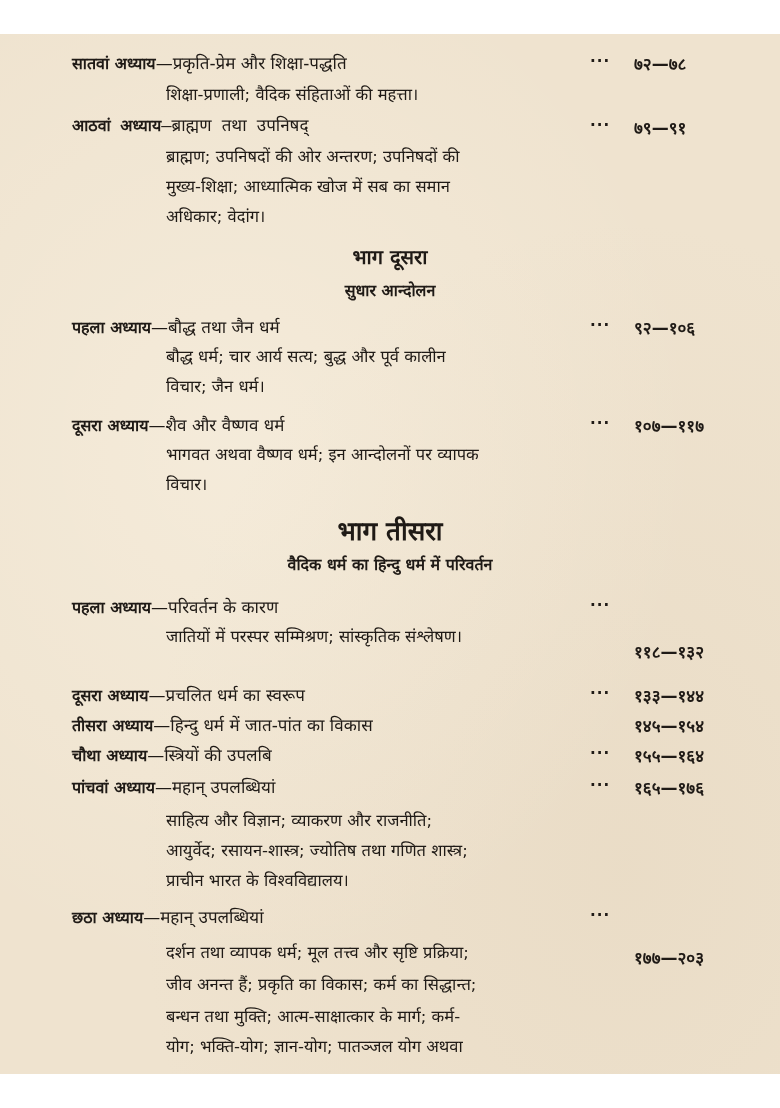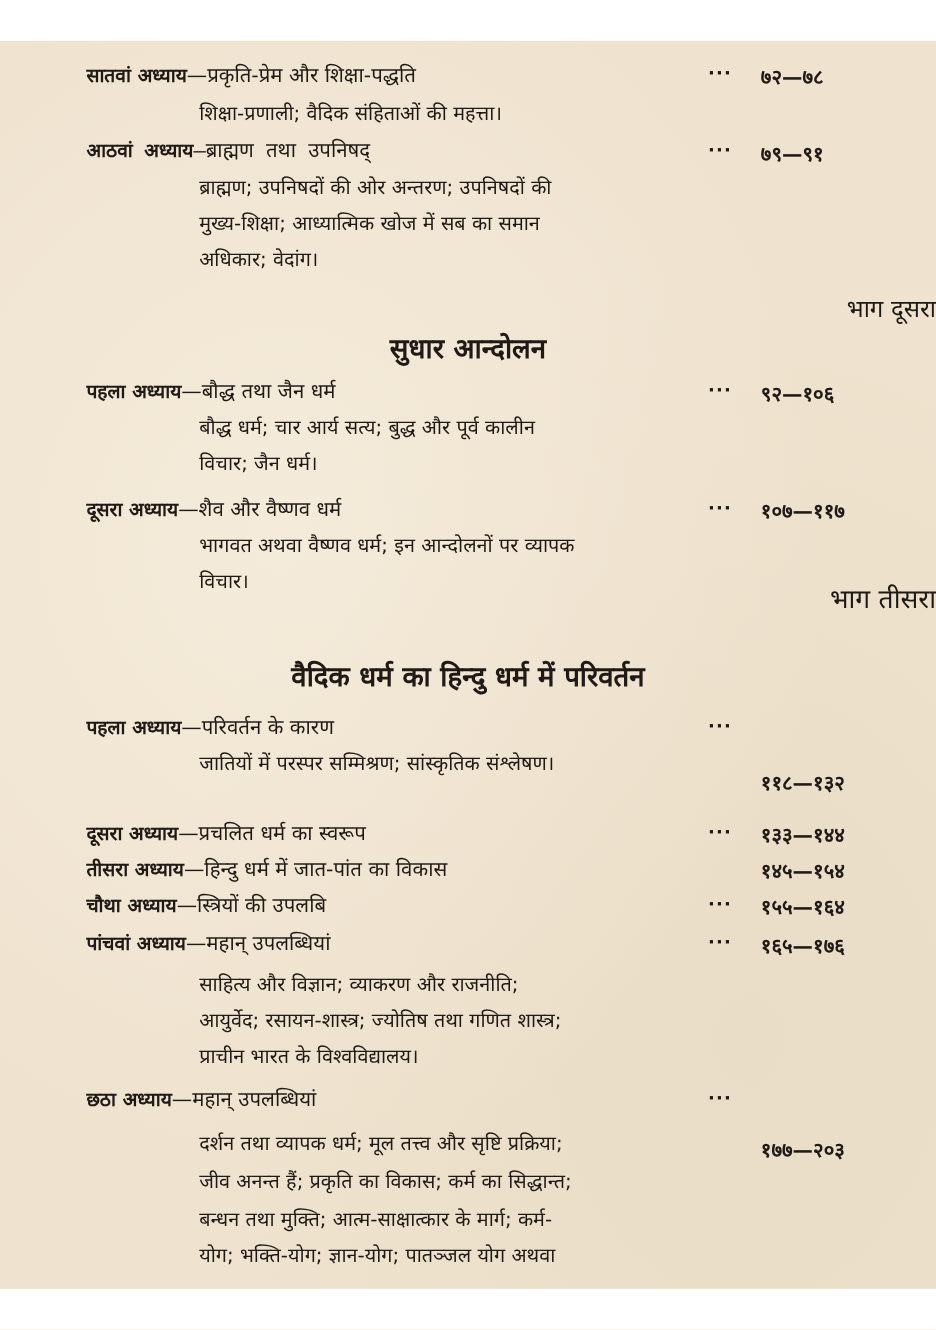--- a/index.html
+++ b/index.html
@@ -12,22 +12,22 @@
     background: #efe3cf;
     background-image: radial-gradient(ellipse at 30% 40%, rgba(255,250,238,0.35), rgba(0,0,0,0) 60%),
                       radial-gradient(ellipse at 80% 80%, rgba(210,190,160,0.18), rgba(0,0,0,0) 55%);
   }
   .line { position: absolute; white-space: nowrap; font-size: 17px; line-height: 22px; }
   .ch-title { left: 72px; }
   .ch-title .label { font-weight: bold; font-size: 16px; }
   .dots { position: absolute; left: 590px; font-size: 15px; font-weight: bold; letter-spacing: 1px; white-space: nowrap; }
   .pages { position: absolute; left: 634px; font-size: 17px; font-weight: bold; white-space: nowrap; }
   .desc { left: 166px; font-size: 16.5px; }
-  .part-heading { left: 0; width: 780px; text-align: right; font-size: 20px; }
-  .part-sub { left: 0; width: 780px; text-align: center; font-size: 23px; font-weight: bold; }
+  .part-heading { left: 0; width: 780px; text-align: center; font-size: 20px; font-weight: bold; }
+  .part-sub { left: 0; width: 780px; text-align: center; font-size: 16px; font-weight: bold; }
 </style>
 </head>
 <body>
 
 <div class="page">
 
   <div class="line ch-title" style="top:18px;">
     <span class="label">सातवां अध्याय</span><span>—</span><span>प्रकृति-प्रेम और शिक्षा-पद्धति</span>
   </div>
   <div class="dots" style="top:18px;">···</div>
@@ -55,21 +55,21 @@
   <div class="line desc" style="top:342px;">विचार; जैन धर्म।</div>
 
   <div class="line ch-title" style="top:380px;">
     <span class="label">दूसरा अध्याय</span><span>—</span><span>शैव और वैष्णव धर्म</span>
   </div>
   <div class="dots" style="top:380px;">···</div>
   <div class="pages" style="top:380px;">१०७—११७</div>
   <div class="line desc" style="top:410px;">भागवत अथवा वैष्णव धर्म; इन आन्दोलनों पर व्यापक</div>
   <div class="line desc" style="top:440px;">विचार।</div>
 
-  <div class="line part-heading" style="top:456px; font-size:22px;">भाग तीसरा</div>
+  <div class="line part-heading" style="top:486px; font-size:26px;">भाग तीसरा</div>
   <div class="line part-sub" style="top:520px;">वैदिक धर्म का हिन्दु धर्म में परिवर्तन</div>
 
   <div class="line ch-title" style="top:562px;">
     <span class="label">पहला अध्याय</span><span>—</span><span>परिवर्तन के कारण</span>
   </div>
   <div class="dots" style="top:562px;">···</div>
   <div class="pages" style="top:562px;margin-top:44px;">११८—१३२</div>
   <div class="line desc" style="top:592px; left:166px;">जातियों में परस्पर सम्मिश्रण; सांस्कृतिक संश्लेषण।</div>
 
   <div class="line ch-title" style="top:650px;">

